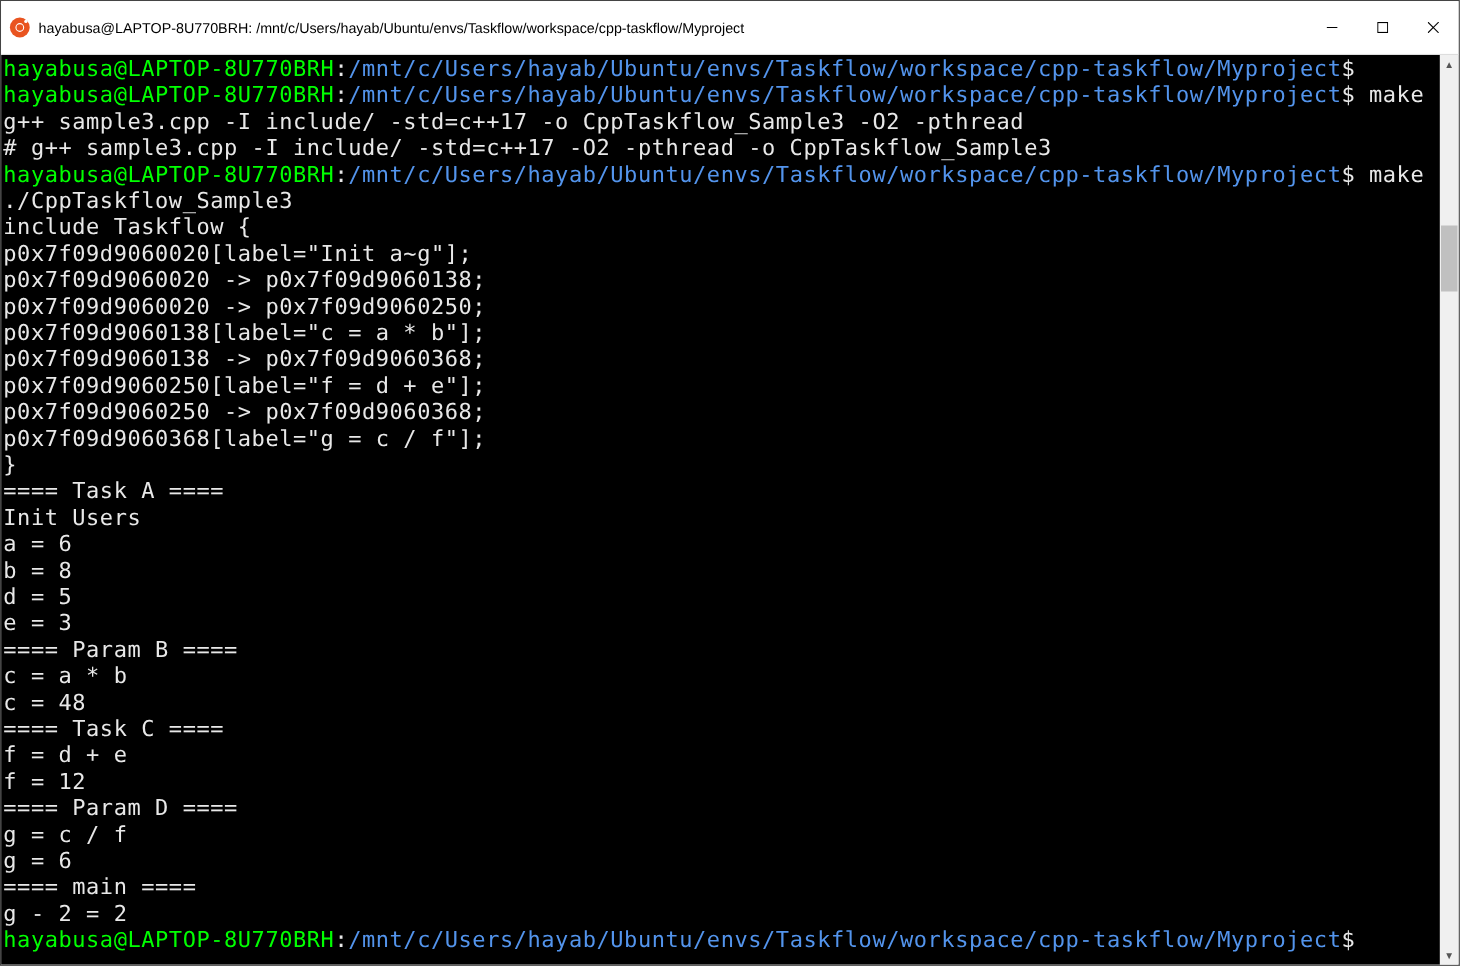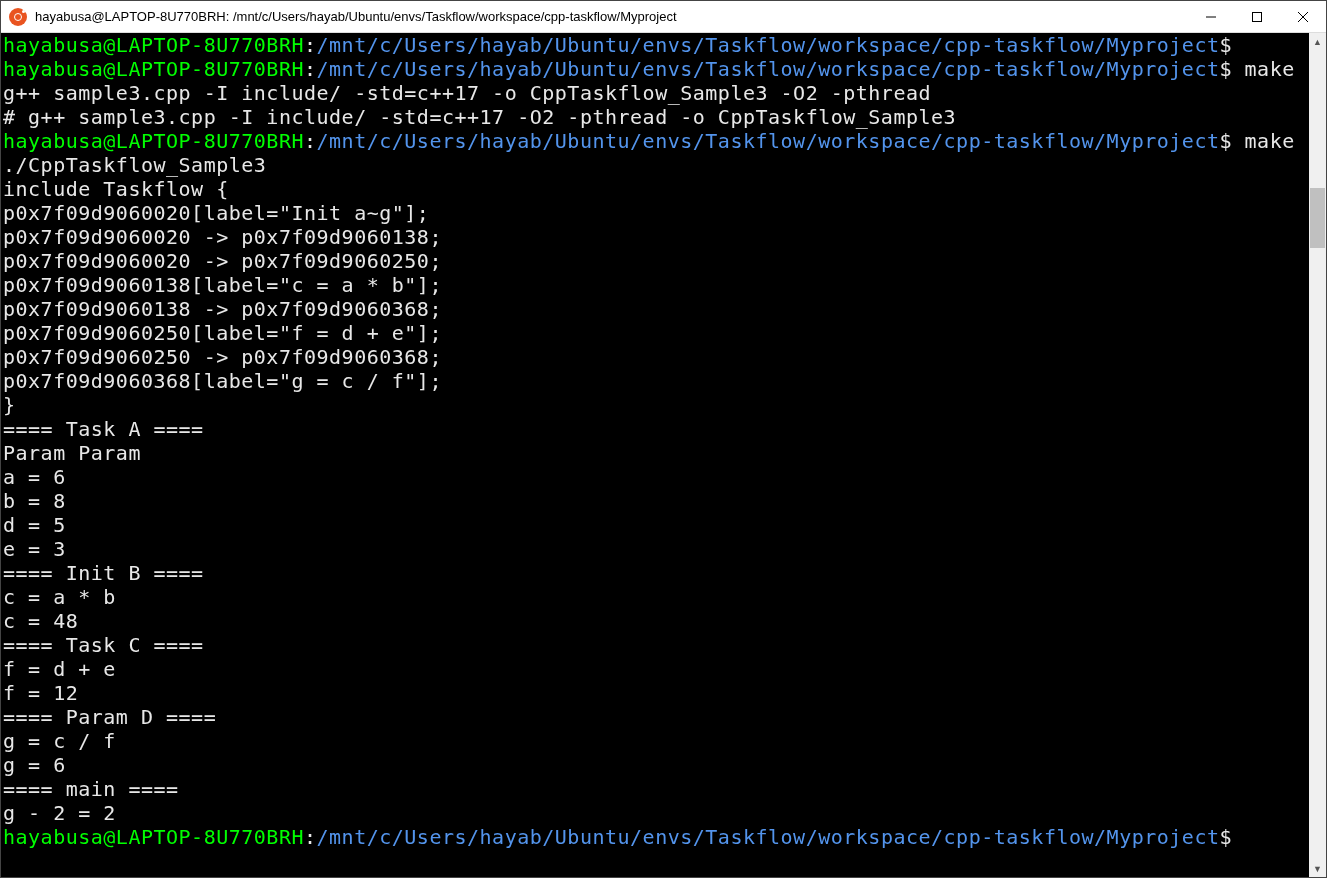--- a/index.html
+++ b/index.html
@@ -7,21 +7,21 @@
     font-family: "Segoe UI", Tahoma, sans-serif;
     background: #fff;
     width: 1327px;
     height: 878px;
     overflow: hidden;
     display: flex;
     flex-direction: column;
     border: 1px solid #444;
   }
   .titlebar {
-    height: 32px;
+    height: 49px;
     background: #fff;
     display: flex;
     align-items: center;
     padding-left: 8px;
     border-bottom: 1px solid #ddd;
     flex: 0 0 auto;
   }
   .titlebar-icon {
     width: 18px;
     height: 18px;
@@ -160,26 +160,26 @@
 <span class="w">p0x7f09d9060020[label="Init a~g"];</span>
 <span class="w">p0x7f09d9060020 -&gt; p0x7f09d9060138;</span>
 <span class="w">p0x7f09d9060020 -&gt; p0x7f09d9060250;</span>
 <span class="w">p0x7f09d9060138[label="c = a * b"];</span>
 <span class="w">p0x7f09d9060138 -&gt; p0x7f09d9060368;</span>
 <span class="w">p0x7f09d9060250[label="f = d + e"];</span>
 <span class="w">p0x7f09d9060250 -&gt; p0x7f09d9060368;</span>
 <span class="w">p0x7f09d9060368[label="g = c / f"];</span>
 <span class="w">}</span>
 <span class="w">==== Task A ====</span>
-<span class="w">Param Param</span>
+<span class="w">Init Users</span>
 <span class="w">a = 6</span>
 <span class="w">b = 8</span>
 <span class="w">d = 5</span>
 <span class="w">e = 3</span>
-<span class="w">==== Init B ====</span>
+<span class="w">==== Param B ====</span>
 <span class="w">c = a * b</span>
 <span class="w">c = 48</span>
 <span class="w">==== Task C ====</span>
 <span class="w">f = d + e</span>
 <span class="w">f = 12</span>
 <span class="w">==== Param D ====</span>
 <span class="w">g = c / f</span>
 <span class="w">g = 6</span>
 <span class="w">==== main ====</span>
 <span class="w">g - 2 = 2</span>

